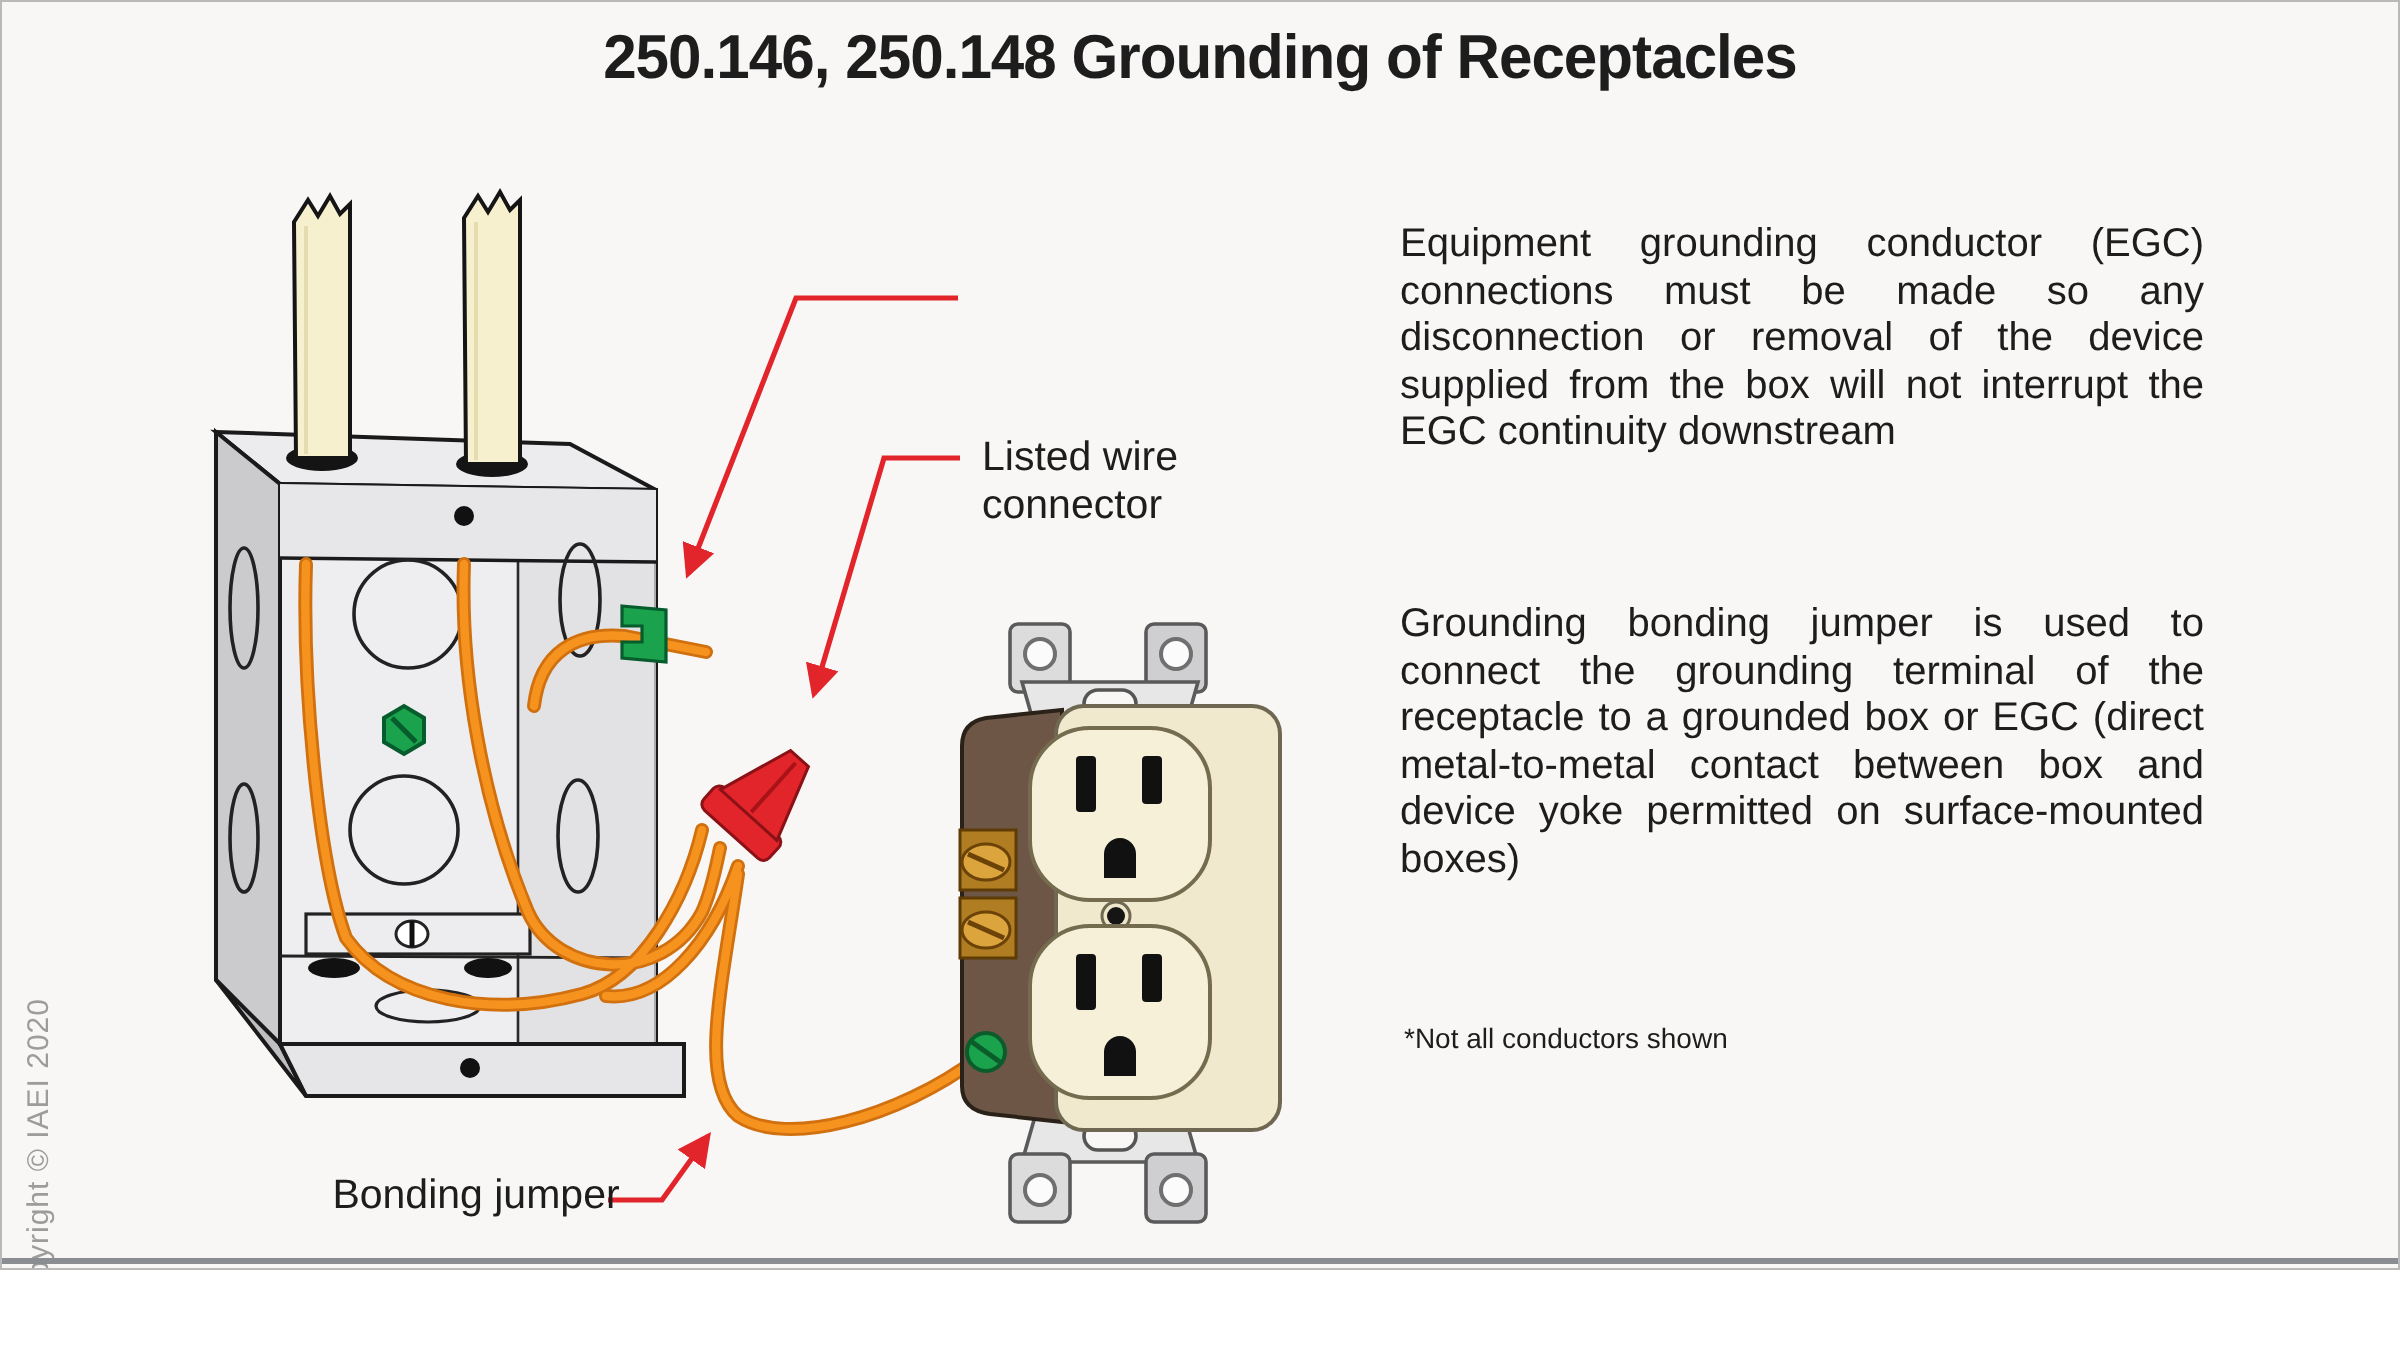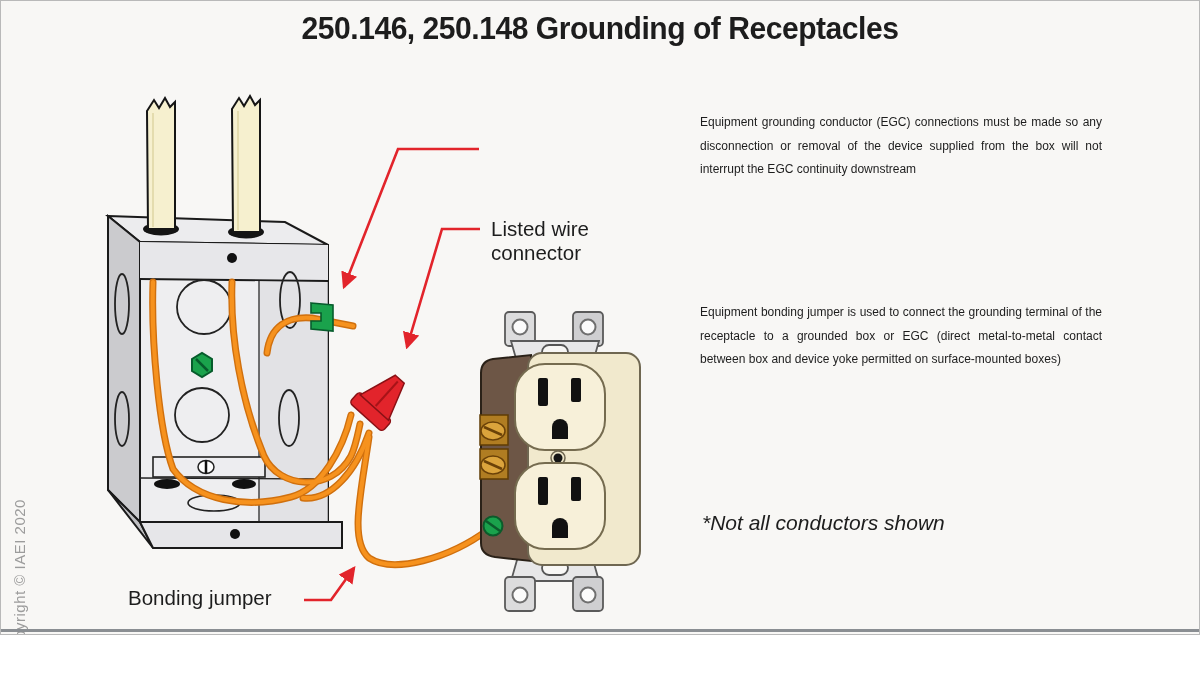--- a/index.html
+++ b/index.html
@@ -35,33 +35,33 @@
     transform:scaleX(0.97);
   }
   .diagram-svg{position:absolute;left:0;top:0;}
   .callout{
     position:absolute;
     font-size:20.5px;line-height:24px;
     color:var(--text-color);
   }
   .callout-clip{left:490px;top:110px;width:125px;}
   .callout-conn{left:490px;top:216px;width:140px;}
-  .callout-jumper{left:127px;top:585px;width:220px;}
+  .callout-jumper{left:127px;top:585px;width:220px;text-align:center;}
   .para{
     position:absolute;left:699px;width:402px;
-    font-size:12px;line-height:23.5px;
+    font-size:20px;line-height:23.5px;
     text-align:justify;text-align-last:left;
     margin:0;
   }
   .para-1{top:110px;}
   .para-2{top:300px;}
   .it{}
   .note{
     position:absolute;left:701px;top:510px;
-    font-size:21px;font-style:italic;margin:0;
+    font-size:14px;margin:0;
   }
   .copyright{
     position:absolute;left:10px;top:658px;
     transform:rotate(-90deg);transform-origin:0 0;
     font-size:15px;color:var(--copyright-gray);
     white-space:nowrap;letter-spacing:0.5px;
   }
   .bottom-bar{
     position:absolute;left:0;right:0;bottom:2px;height:3px;
     background:var(--bottom-bar);
@@ -220,19 +220,19 @@
       <path d="M478,148 L397,148 L343,286" marker-end="url(#arrow)"></path>
       <path d="M479,228 L441,228 L406,346" marker-end="url(#arrow)"></path>
       <path d="M303,599 L330,599 L353,567" marker-end="url(#arrow)"></path>
     </g>
   </svg>
 
   <div class="callout callout-conn">Listed wire connector</div>
   <div class="callout callout-jumper">Bonding jumper</div>
 
   <p class="para para-1">Equipment grounding conductor (EGC) connections must be made so any disconnection or removal of the device supplied from the box will not interrupt the EGC continuity downstream</p>
-  <p class="para para-2"><span>Equipment bonding jumper is used to connect the grounding terminal of the receptacle to a grounded box or EGC </span><span class="it">(direct metal-to-metal contact between box and device yoke permitted on surface-mounted boxes)</span></p>
+  <p class="para para-2"><span>Grounding bonding jumper is used to connect the grounding terminal of the receptacle to a grounded box or EGC </span><span class="it">(direct metal-to-metal contact between box and device yoke permitted on surface-mounted boxes)</span></p>
   <p class="note">*Not all conductors shown</p>
 
   <div class="copyright">Copyright © IAEI 2020</div>
 
   <div class="bottom-bar"></div>
 </div>
 
 </body></html>

